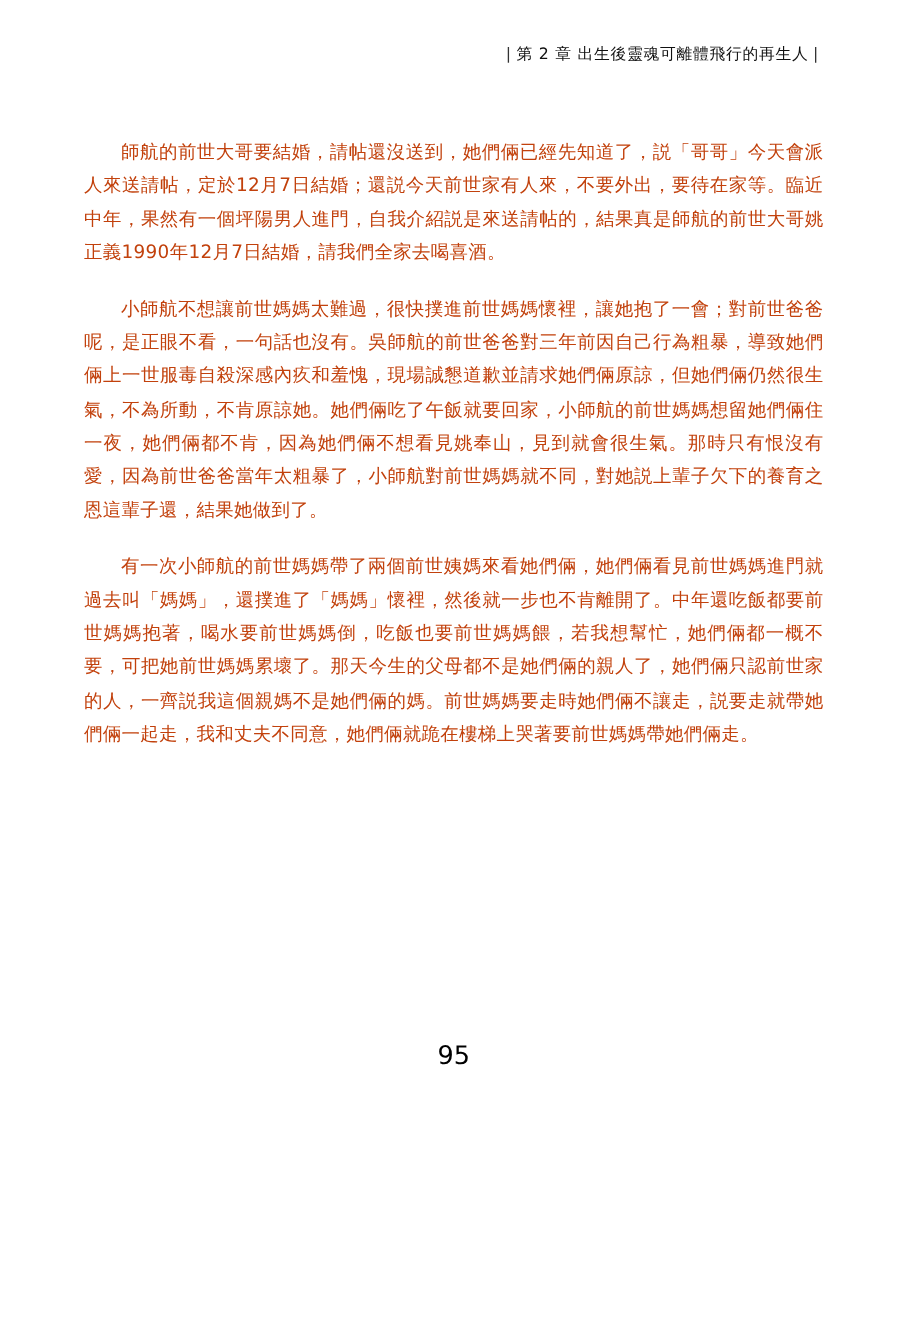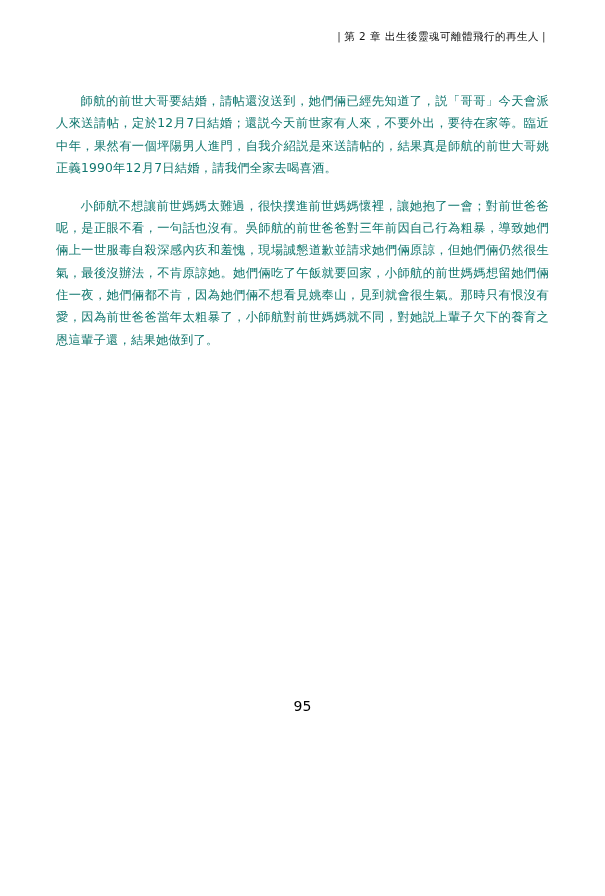--- a/index.html
+++ b/index.html
@@ -44,41 +44,42 @@
     margin-top: 46px;
   }
   p.para {
     font-size: 12.3px;
     line-height: 1.82;
     text-align: justify;
     text-justify: inter-character;
     margin: 0 0 15px 0;
     text-indent: 2em;
     letter-spacing: 0.2px;
-    color: #0f766e;
+    color: #c2410c;
   }
   .page-number {
     position: absolute;
     bottom: 26px;
     left: 0;
     width: 605px;
     text-align: center;
-    font-size: 14px;
+    font-size: 17px;
     color: #000;
   }
 </style>
 </head>
 <body>
 
 <div class="page">
 
   <div class="header">
     <span class="bar">|</span><span class="htext">第 2 章 出生後靈魂可離體飛行的再生人</span><span class="bar">|</span>
   </div>
 
   <div class="body-text">
     <p class="para">師航的前世大哥要結婚，請帖還沒送到，她們倆已經先知道了，説「哥哥」今天會派人來送請帖，定於12月7日結婚；還説今天前世家有人來，不要外出，要待在家等。臨近中年，果然有一個坪陽男人進門，自我介紹説是來送請帖的，結果真是師航的前世大哥姚正義1990年12月7日結婚，請我們全家去喝喜酒。</p>
-    <p class="para">小師航不想讓前世媽媽太難過，很快撲進前世媽媽懷裡，讓她抱了一會；對前世爸爸呢，是正眼不看，一句話也沒有。吳師航的前世爸爸對三年前因自己行為粗暴，導致她們倆上一世服毒自殺深感內疚和羞愧，現場誠懇道歉並請求她們倆原諒，但她們倆仍然很生氣，最後沒辦法，不肯原諒她。她們倆吃了午飯就要回家，小師航的前世媽媽想留她們倆住一夜，她們倆都不肯，因為她們倆不想看見姚奉山，見到就會很生氣。那時只有恨沒有愛，因為前世爸爸當年太粗暴了，小師航對前世媽媽就不同，對她説上輩子欠下的養育之恩這輩子還，結果她做到了。</p>
+    <p class="para">小師航不想讓前世媽媽太難過，很快撲進前世媽媽懷裡，讓她抱了一會；對前世爸爸呢，是正眼不看，一句話也沒有。吳師航的前世爸爸對三年前因自己行為粗暴，導致她們倆上一世服毒自殺深感內疚和羞愧，現場誠懇道歉並請求她們倆原諒，但她們倆仍然很生氣，不為所動，不肯原諒她。她們倆吃了午飯就要回家，小師航的前世媽媽想留她們倆住一夜，她們倆都不肯，因為她們倆不想看見姚奉山，見到就會很生氣。那時只有恨沒有愛，因為前世爸爸當年太粗暴了，小師航對前世媽媽就不同，對她説上輩子欠下的養育之恩這輩子還，結果她做到了。</p>
+    <p class="para">有一次小師航的前世媽媽帶了兩個前世姨媽來看她們倆，她們倆看見前世媽媽進門就過去叫「媽媽」，還撲進了「媽媽」懷裡，然後就一步也不肯離開了。中年還吃飯都要前世媽媽抱著，喝水要前世媽媽倒，吃飯也要前世媽媽餵，若我想幫忙，她們倆都一概不要，可把她前世媽媽累壞了。那天今生的父母都不是她們倆的親人了，她們倆只認前世家的人，一齊説我這個親媽不是她們倆的媽。前世媽媽要走時她們倆不讓走，説要走就帶她們倆一起走，我和丈夫不同意，她們倆就跪在樓梯上哭著要前世媽媽帶她們倆走。</p>
   </div>
 
   <div class="page-number">95</div>
 
 </div>
 
 </body></html>

